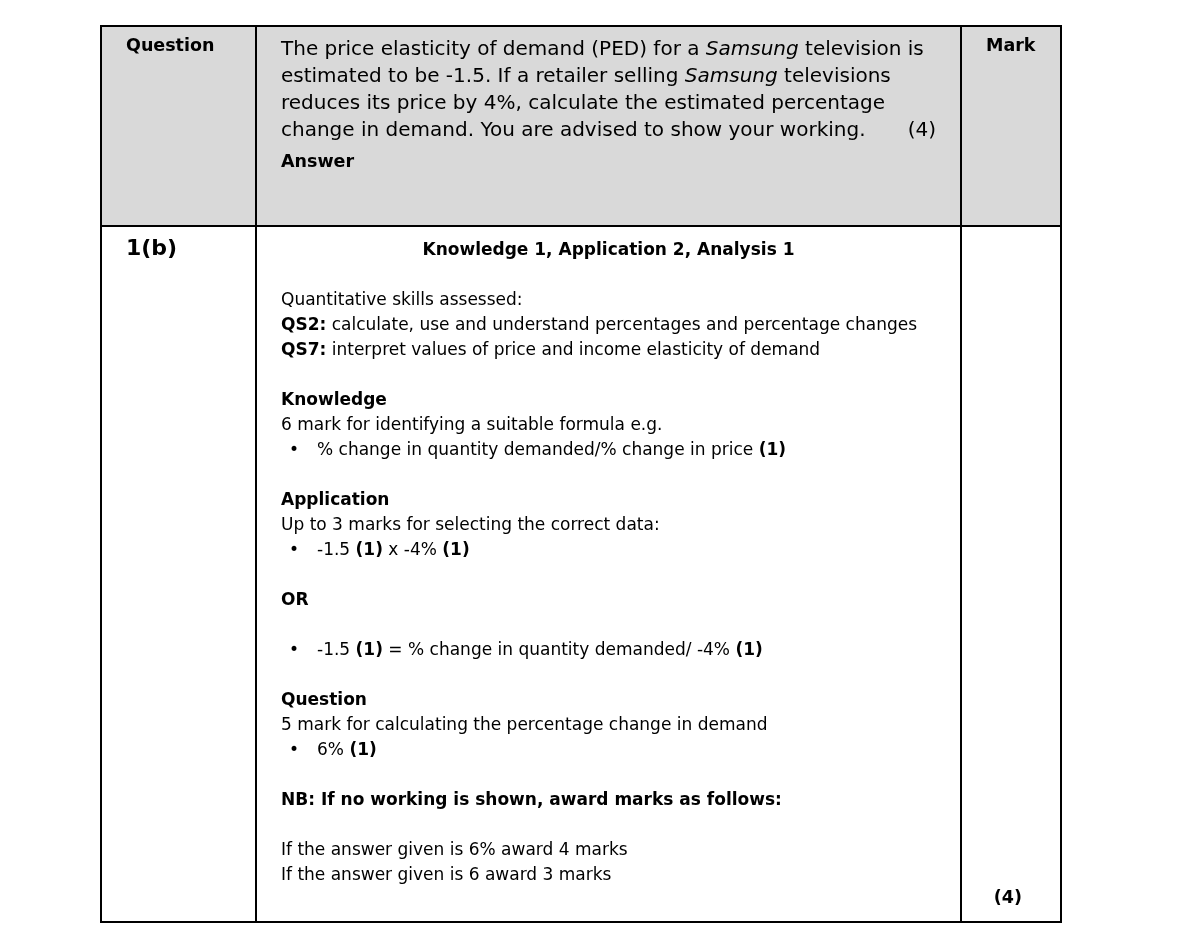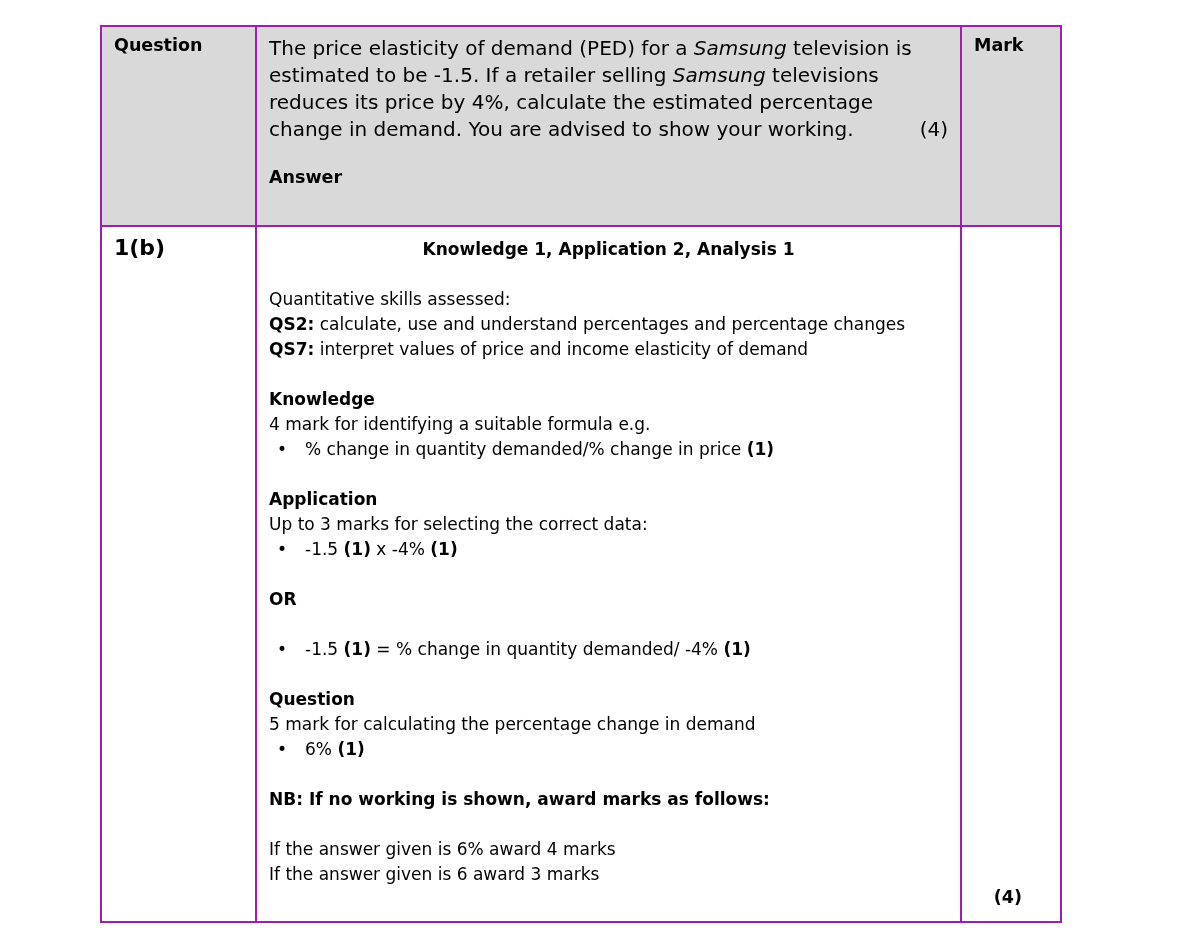--- a/index.html
+++ b/index.html
@@ -8,33 +8,33 @@
     font-family:"DejaVu Sans","Liberation Sans",sans-serif;
     color:#000;
   }
   .page { position:relative; width:1192px; height:946px; background:#fff; overflow:hidden; }
 
   table.ms {
     position:absolute; left:100px; top:25px;
     width:960px; border-collapse:collapse; table-layout:fixed;
   }
   table.ms td {
-    border:2px solid #a21caf;
+    border:2px solid #000000;
     vertical-align:top;
-    padding:8px 12px;
+    padding:8px 24px;
   }
   tr.header-row td { background:#d9d9d9; height:182px; }
   tr.body-row td { height:672px; }
 
   
   .q-label, .m-label { font-weight:bold; font-size:17.5px; }
   .q-text { font-size:20px; line-height:27px; }
   .q-text i { font-style:italic; }
   .q-marks { float:right; }
-  .answer-label { font-size:17.5px; margin-top:24px; font-weight:bold; }
+  .answer-label { font-size:17.5px; margin-top:8px; font-weight:bold; }
 
   
   .qnum { font-weight:bold; font-size:22px; }
   .answer-cell { font-size:17px; line-height:25px; padding-top:6px !important; }
   .block { margin-top:25px; }
   .block:first-child { margin-top:4px; }
   .block.center { text-align:center; font-weight:bold; }
   .line { position:relative; }
   .line.bullet { padding-left:36px; }
   .bullet-glyph { position:absolute; left:8px; top:0; }
@@ -77,21 +77,21 @@
               <div class="block center">
                 <div class="line"><b>Knowledge 1, Application 2, Analysis 1</b></div>
               </div>
               <div class="block">
                 <div class="line"><span>Quantitative skills assessed:</span></div>
                 <div class="line"><b>QS2:</b><span> calculate, use and understand percentages and percentage changes</span></div>
                 <div class="line"><b>QS7:</b><span> interpret values of price and income elasticity of demand</span></div>
               </div>
               <div class="block">
                 <div class="line"><b>Knowledge</b></div>
-                <div class="line"><span>4 mark for identifying a suitable formula e.g.</span></div>
+                <div class="line"><span>6 mark for identifying a suitable formula e.g.</span></div>
                 <div class="line bullet"><span class="bullet-glyph">•</span><span>% change in quantity demanded/% change in price </span><b>(1)</b></div>
               </div>
               <div class="block">
                 <div class="line"><b>Application</b></div>
                 <div class="line"><span>Up to 3 marks for selecting the correct data:</span></div>
                 <div class="line bullet"><span class="bullet-glyph">•</span><span>-1.5 </span><b>(1)</b><span> x -4% </span><b>(1)</b></div>
               </div>
               <div class="block">
                 <div class="line"><b>OR</b></div>
               </div>

